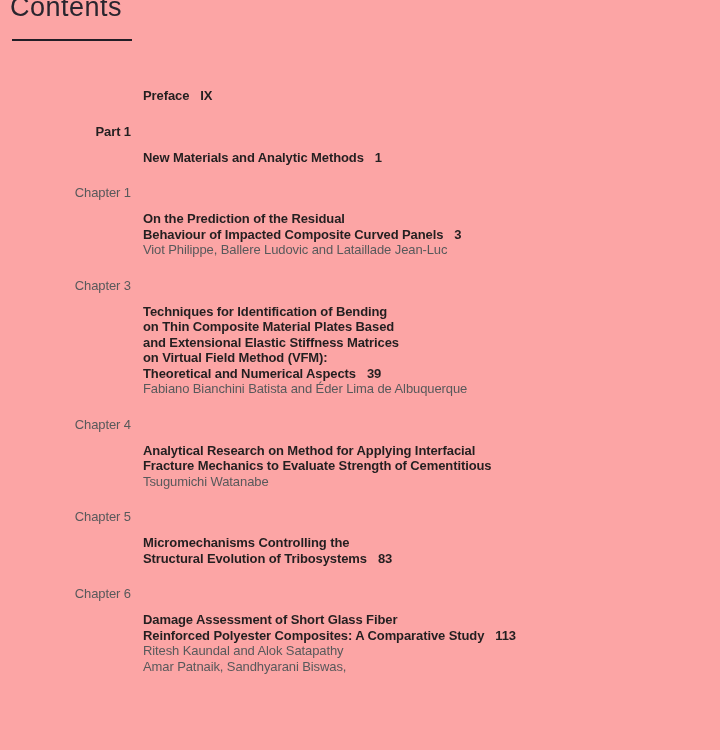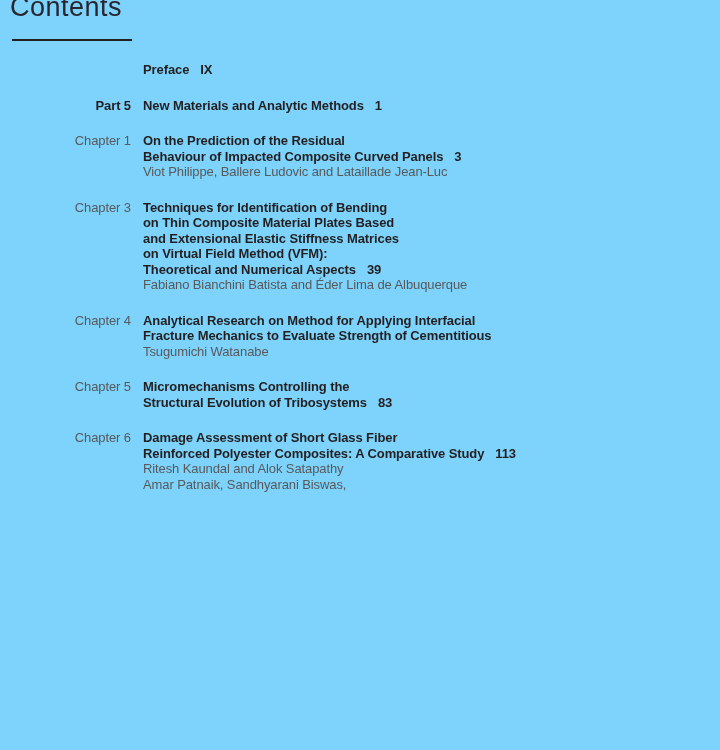--- a/index.html
+++ b/index.html
@@ -10,21 +10,21 @@
     width: 720px;
     height: 750px;
     background: #ffffff;
     font-family: "Liberation Sans", sans-serif;
     overflow: hidden;
     position: relative;
   }
   .page {
     position: absolute;
     inset: 0;
-    background: #7dd3fc;
+    background: #fca5a5;
   }
   .heading {
     position: absolute;
     top: -6px;
     left: 10px;
     margin: 0;
     font-size: 27px;
     line-height: 27px;
     font-weight: 400;
     letter-spacing: 0.5px;
@@ -59,20 +59,21 @@
     color: #58595b;
     font-weight: 400;
     white-space: nowrap;
   }
   .entry.kind-part .entry-label {
     color: #231f20;
     font-weight: 700;
   }
   .entry-main {
     margin-left: 12px;
+    margin-top: 26px;
   }
   .title-line {
     font-weight: 700;
     color: #231f20;
     white-space: nowrap;
   }
   .page-num {
     font-weight: 700;
     color: #231f20;
     margin-left: 11px;
@@ -91,21 +92,21 @@
   <div class="heading-rule"></div>
   <main class="toc">
   <div class="entry kind-preface">
     <div class="entry-label"></div>
     <div class="entry-main">
           <div class="title-line">Preface<span class="page-num">IX</span></div>
         </div>
   </div>
 
   <div class="entry kind-part">
-    <div class="entry-label">Part 5</div>
+    <div class="entry-label">Part 1</div>
     <div class="entry-main">
           <div class="title-line">New Materials and Analytic Methods<span class="page-num">1</span></div>
         </div>
   </div>
 
   <div class="entry kind-chapter">
     <div class="entry-label">Chapter 1</div>
     <div class="entry-main">
           <div class="title-line">On the Prediction of the Residual</div>
           <div class="title-line">Behaviour of Impacted Composite Curved Panels<span class="page-num">3</span></div>

